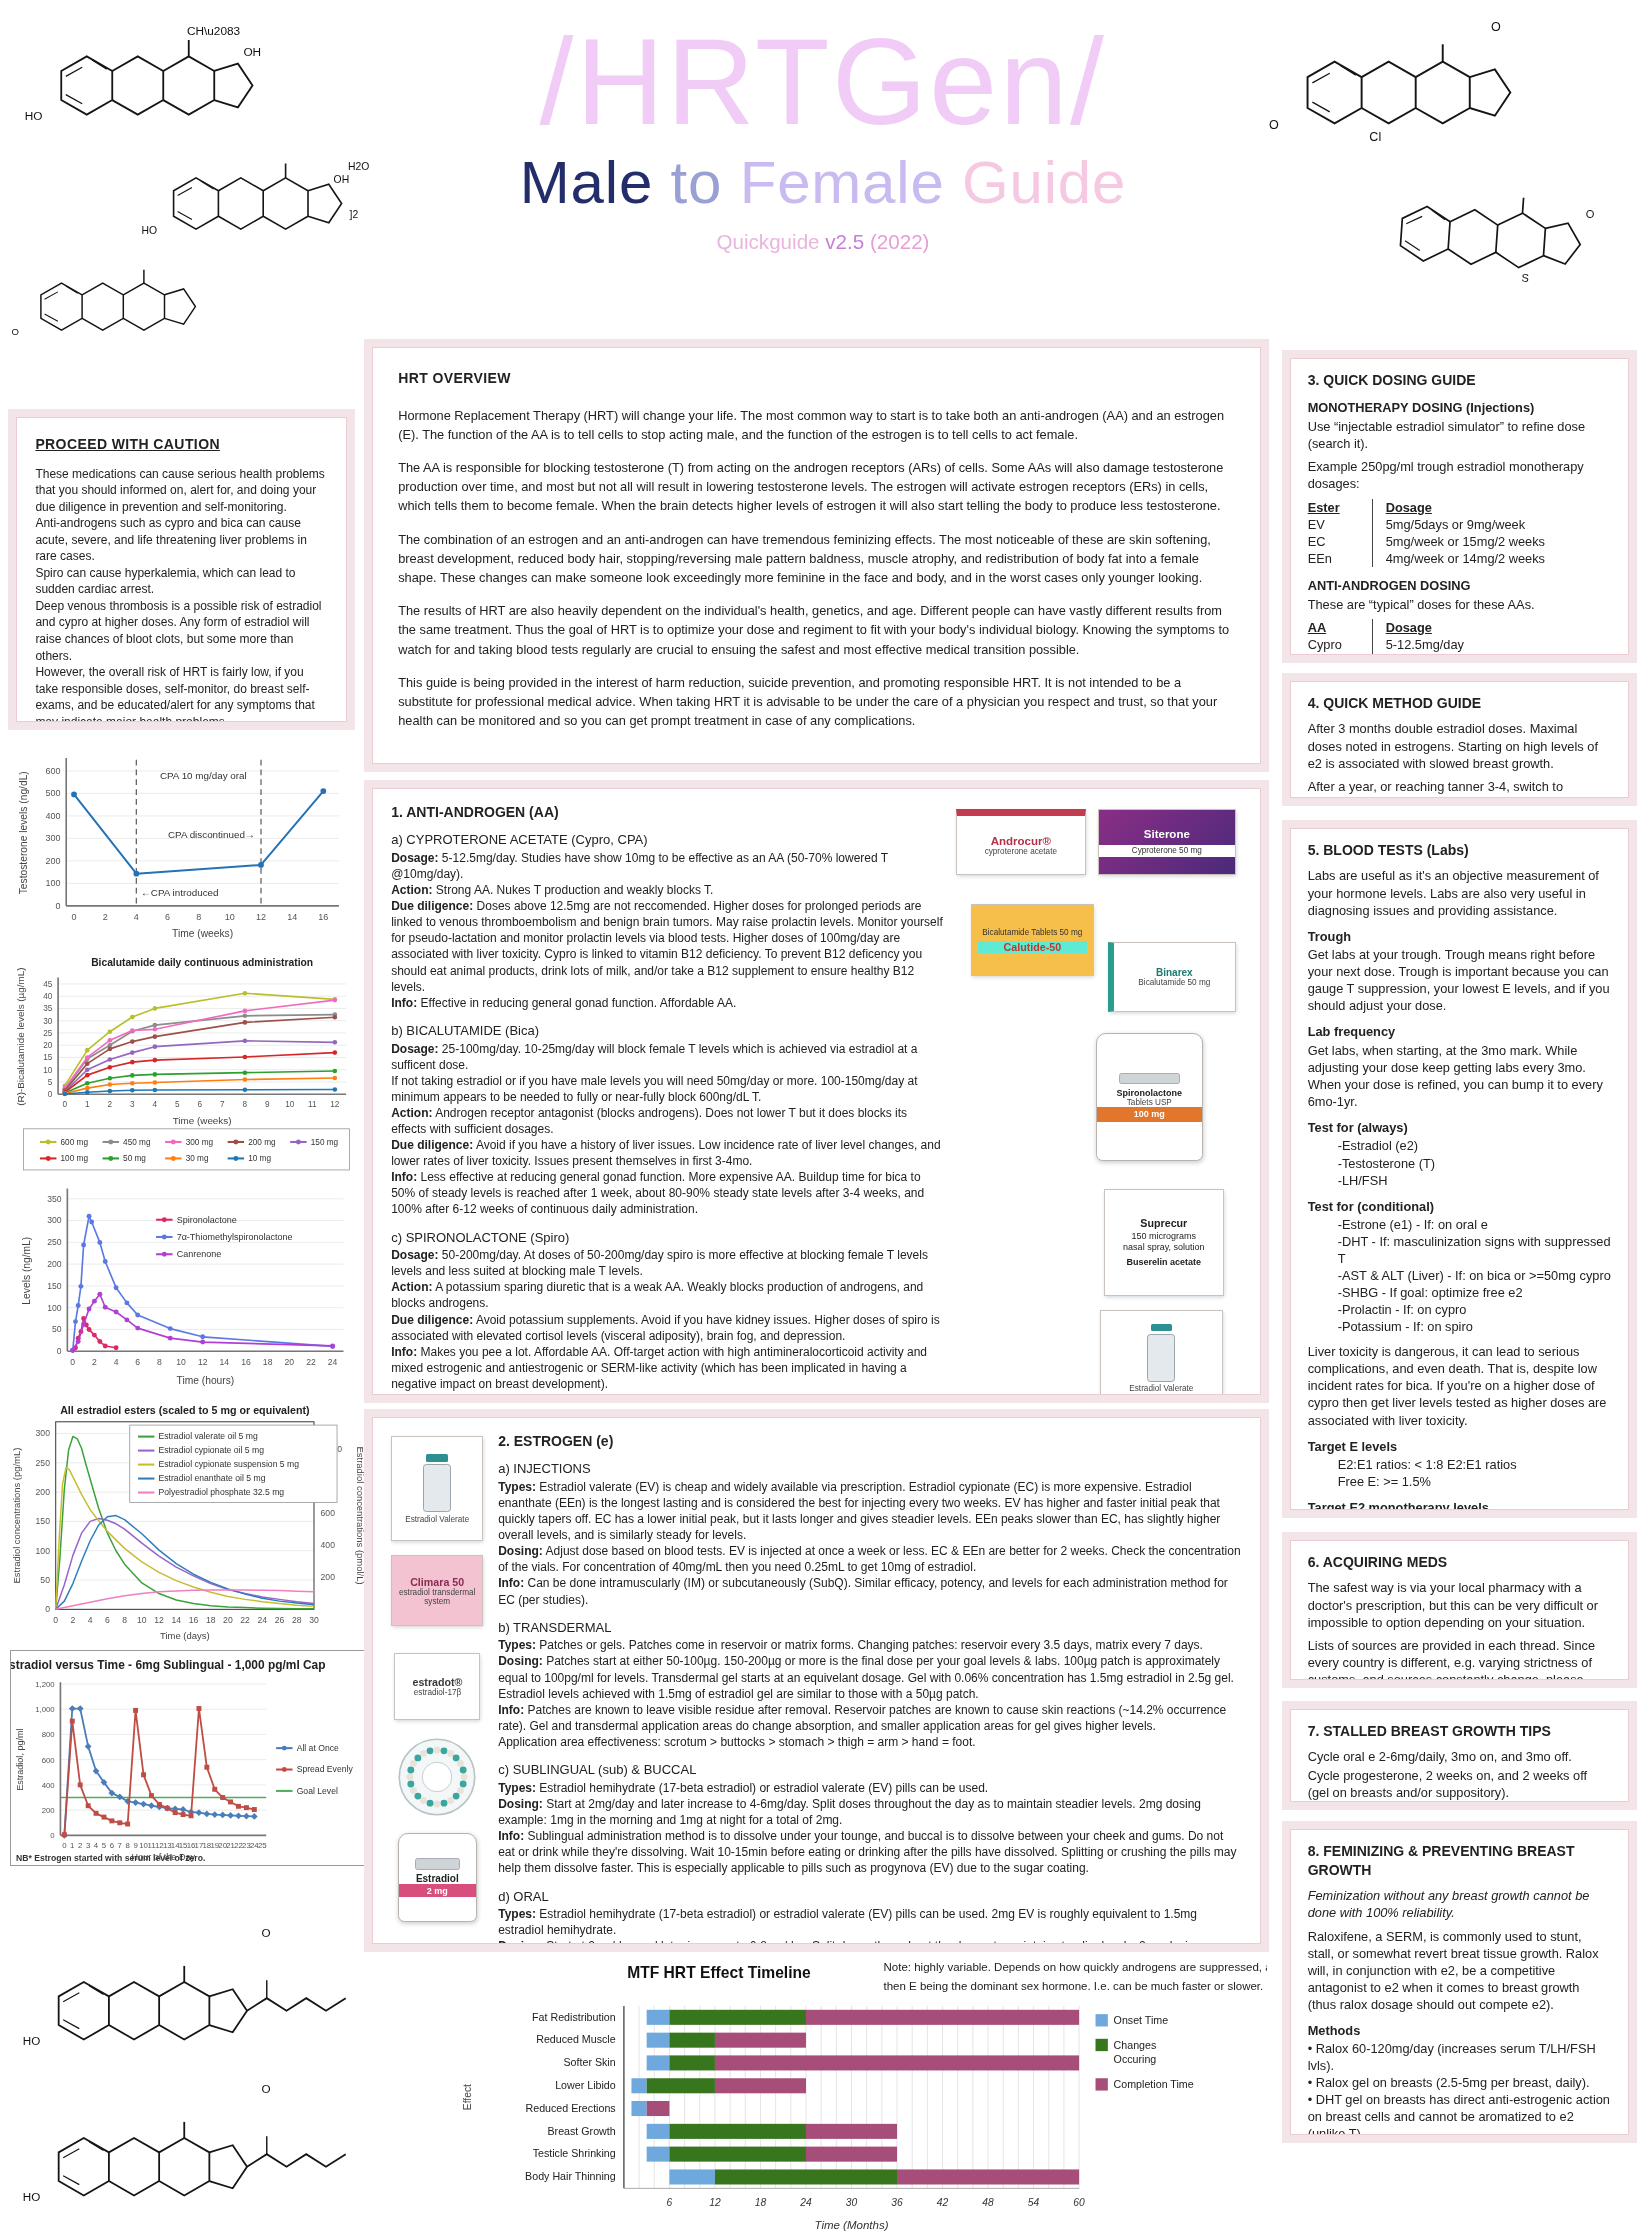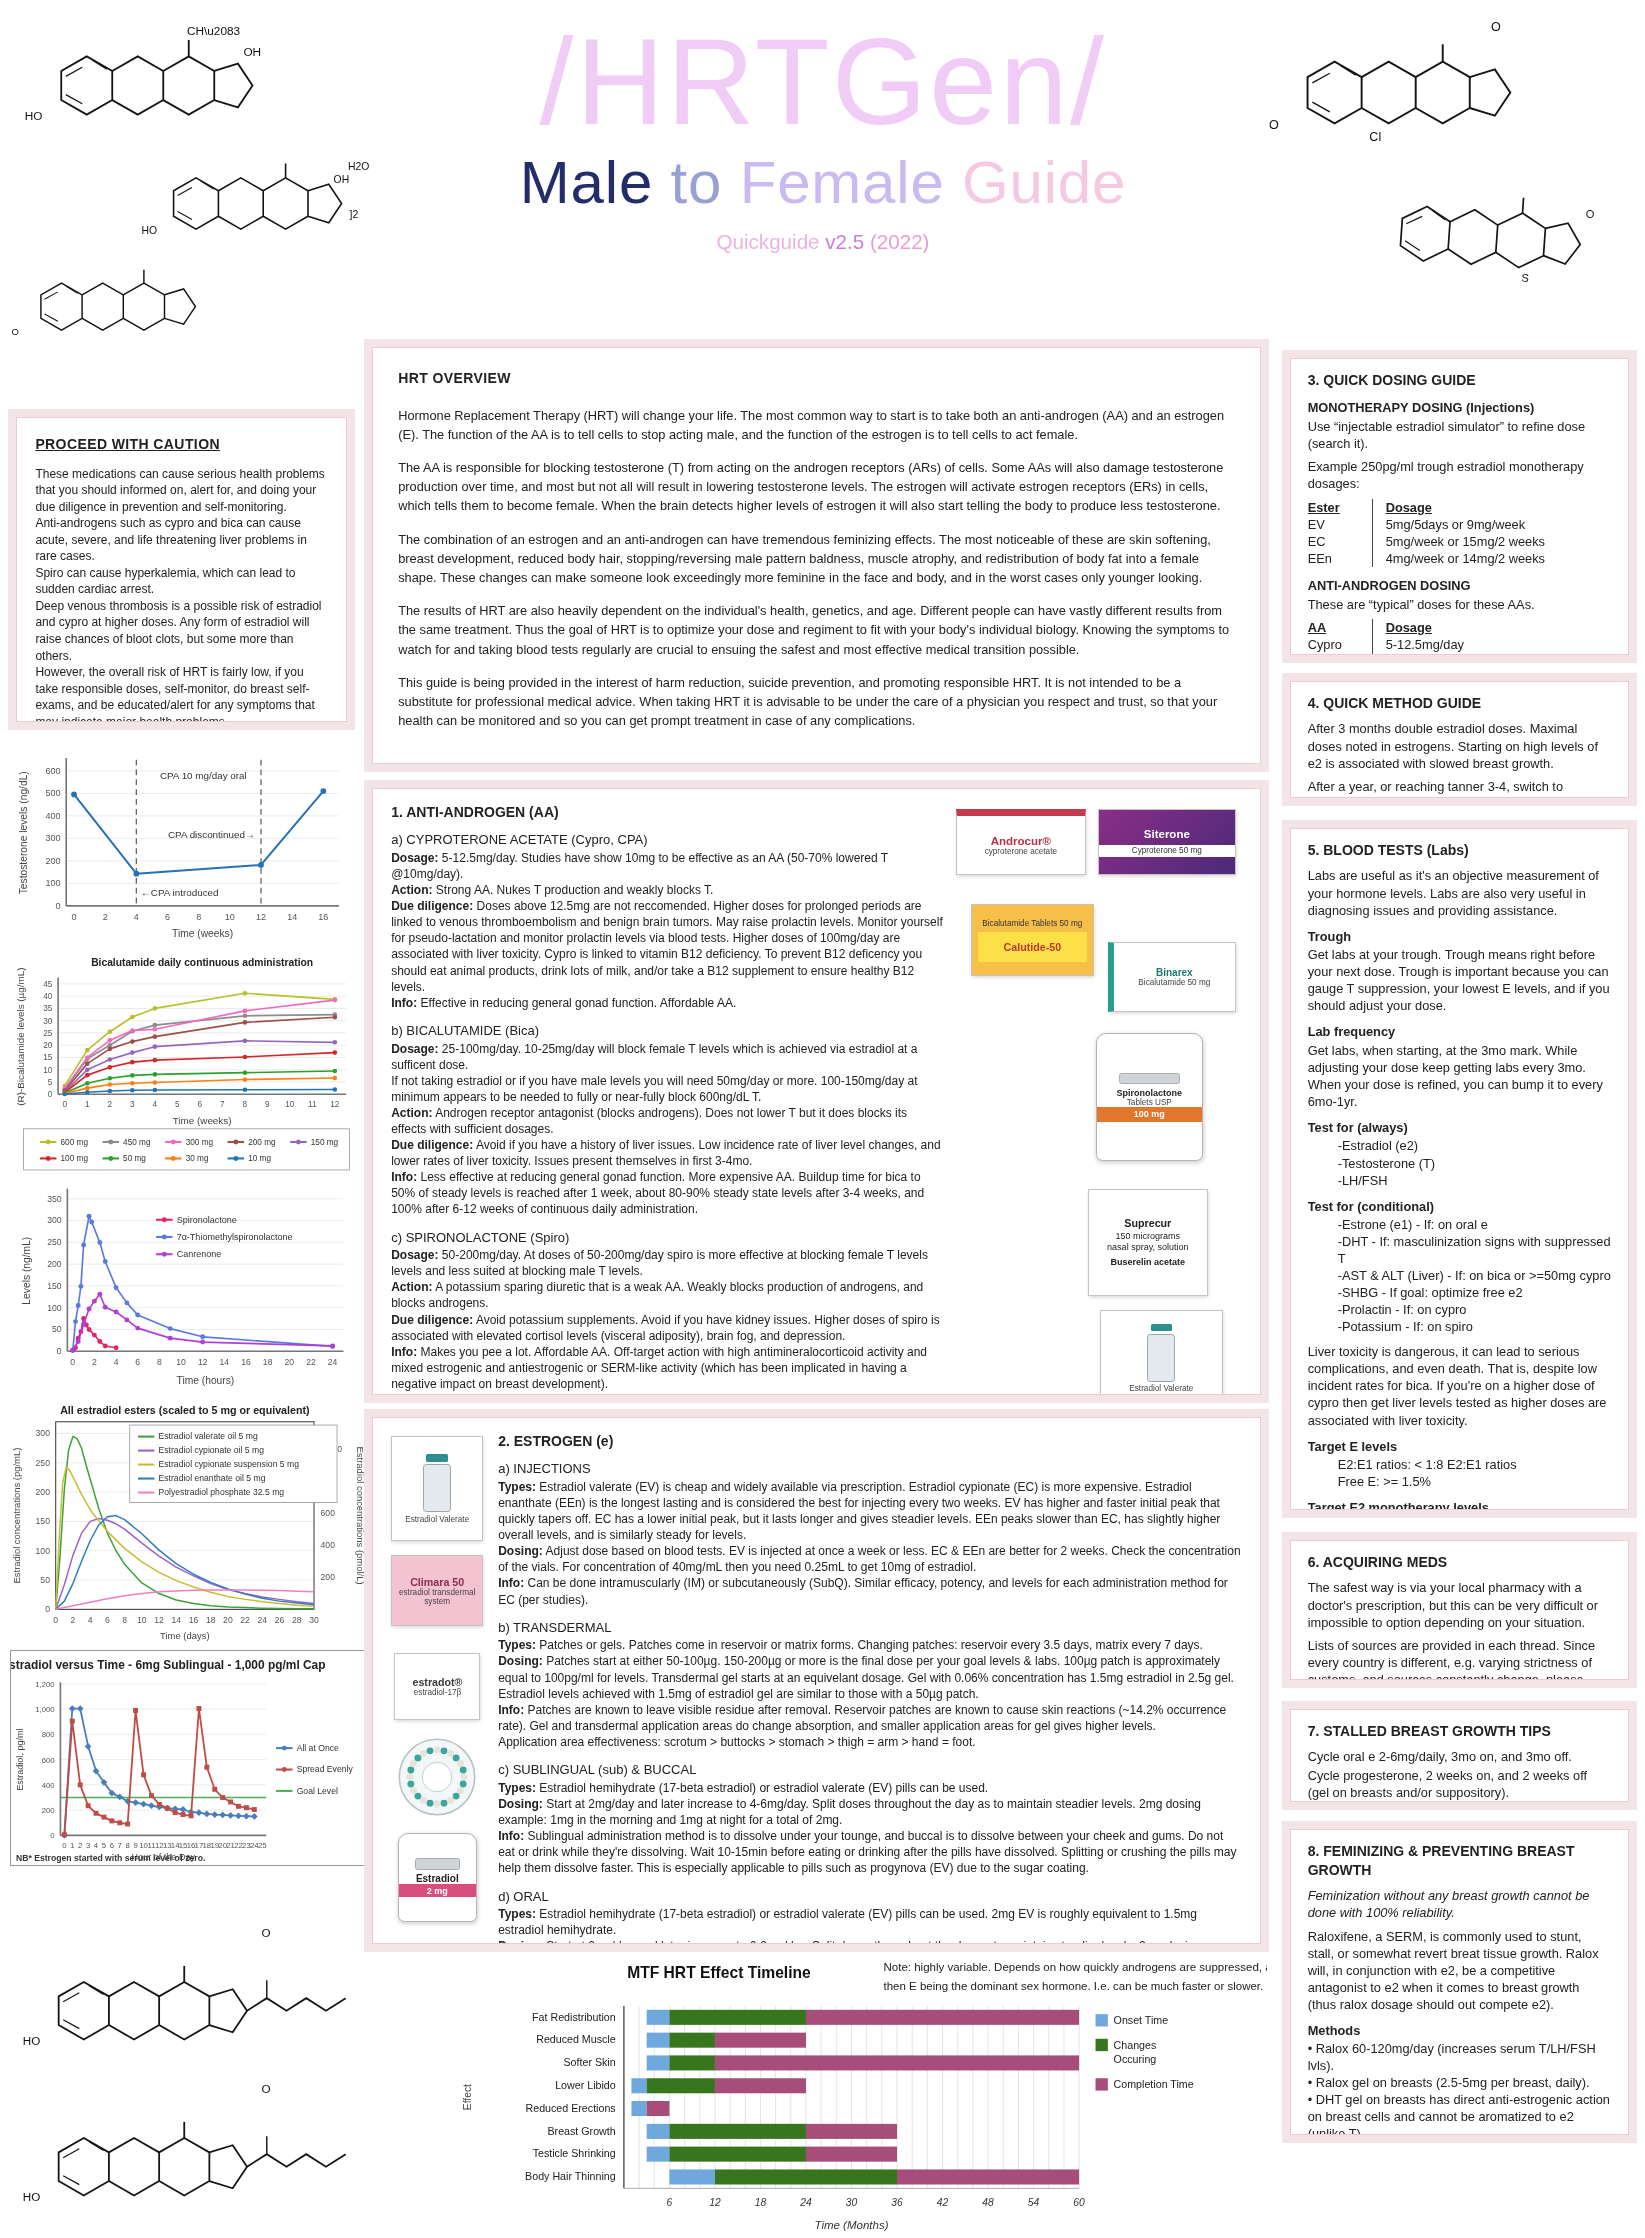--- a/index.html
+++ b/index.html
@@ -57,21 +57,21 @@
   .pcard{position:absolute;border:0.8px solid #c9c2bd;background:#fff;display:flex;flex-direction:column;align-items:center;justify-content:center;text-align:center;box-shadow:0.8px 1.6px 4.1px rgba(0,0,0,.18);overflow:hidden;font-size:9px}
   .pbrand{font-weight:bold}
   .psub{color:#444;font-size:8.2px}
   #card-androcur{border-top:7.4px solid #c23b4e}
   #card-androcur .pbrand{color:#b3324a;font-size:11.5px}
   #card-siterone{background:linear-gradient(135deg,#8a2e86,#4b2a7a);color:#fff}
   #card-siterone .pbrand{font-size:11.5px}
   #card-siterone .psub{background:#fff;color:#333;width:100%;padding:1.6px 0;margin-top:5px}
   #card-calutide{background:#f6bf4a}
   #card-calutide .psub{color:#333}
-  #card-calutide .pbrand{background:#fde047;color:#c0392b;width:90%;padding:9px 0;margin-top:4.1px;font-size:10.7px}
+  #card-calutide .pbrand{background:#5eead4;color:#c0392b;width:90%;padding:0 0;margin-top:4.1px;font-size:10.7px}
   #card-binarex{border-left:6.6px solid #2a9d8f}
   #card-binarex .pbrand{color:#1d7a70;font-size:10px}
   .bottle{border-radius:10px 10px 6.6px 6.6px;border:0.8px solid #b9b2ad}
   .cap{width:58%;height:11.5px;background:#cfd4d6;border:0.8px solid #aab;border-radius:2.5px;margin-bottom:3.3px}
   .band{background:#e2762d;color:#fff;font-weight:bold;width:100%;padding:2.5px 0}
   #card-suprecur .pbrand{font-size:10.7px}
   #card-suprecur div{line-height:1.25}
   .vial{width:28px;height:48px;background:#e3e9ec;border:0.8px solid #9aa6ad;border-radius:3.3px;margin:2.5px auto}
   .vialcap{width:21.4px;height:7.4px;background:#2d8f8f;border-radius:1.6px;margin:0 auto}
   #card-climara{background:#f3c3d2}
@@ -661,21 +661,21 @@
         <div class="pcard" id="card-binarex" style="left:152px;top:138px;width:128px;height:70px">
           <div class="pbrand">Binarex</div>
           <div class="psub">Bicalutamide 50 mg</div>
         </div>
         <div class="pcard bottle" style="left:140px;top:229px;width:107px;height:128px">
           <div class="cap"></div>
           <div class="pbrand" style="font-size:9px">Spironolactone</div>
           <div class="psub">Tablets USP</div>
           <div class="band">100 mg</div>
         </div>
-        <div class="pcard" id="card-suprecur" style="left:132px;top:385px;width:120px;height:107px">
+        <div class="pcard" id="card-suprecur" style="left:148px;top:385px;width:120px;height:107px">
           <div class="pbrand">Suprecur</div>
           <div>150 micrograms</div>
           <div>nasal spray, solution</div>
           <div style="font-weight:bold;margin-top:3.3px">Buserelin acetate</div>
         </div>
         <div class="pcard" style="left:144px;top:506px;width:123px;height:97px">
           <div class="vialcap"></div>
             <div class="vial"></div>
           <div class="psub">Estradiol Valerate</div>
         </div>

